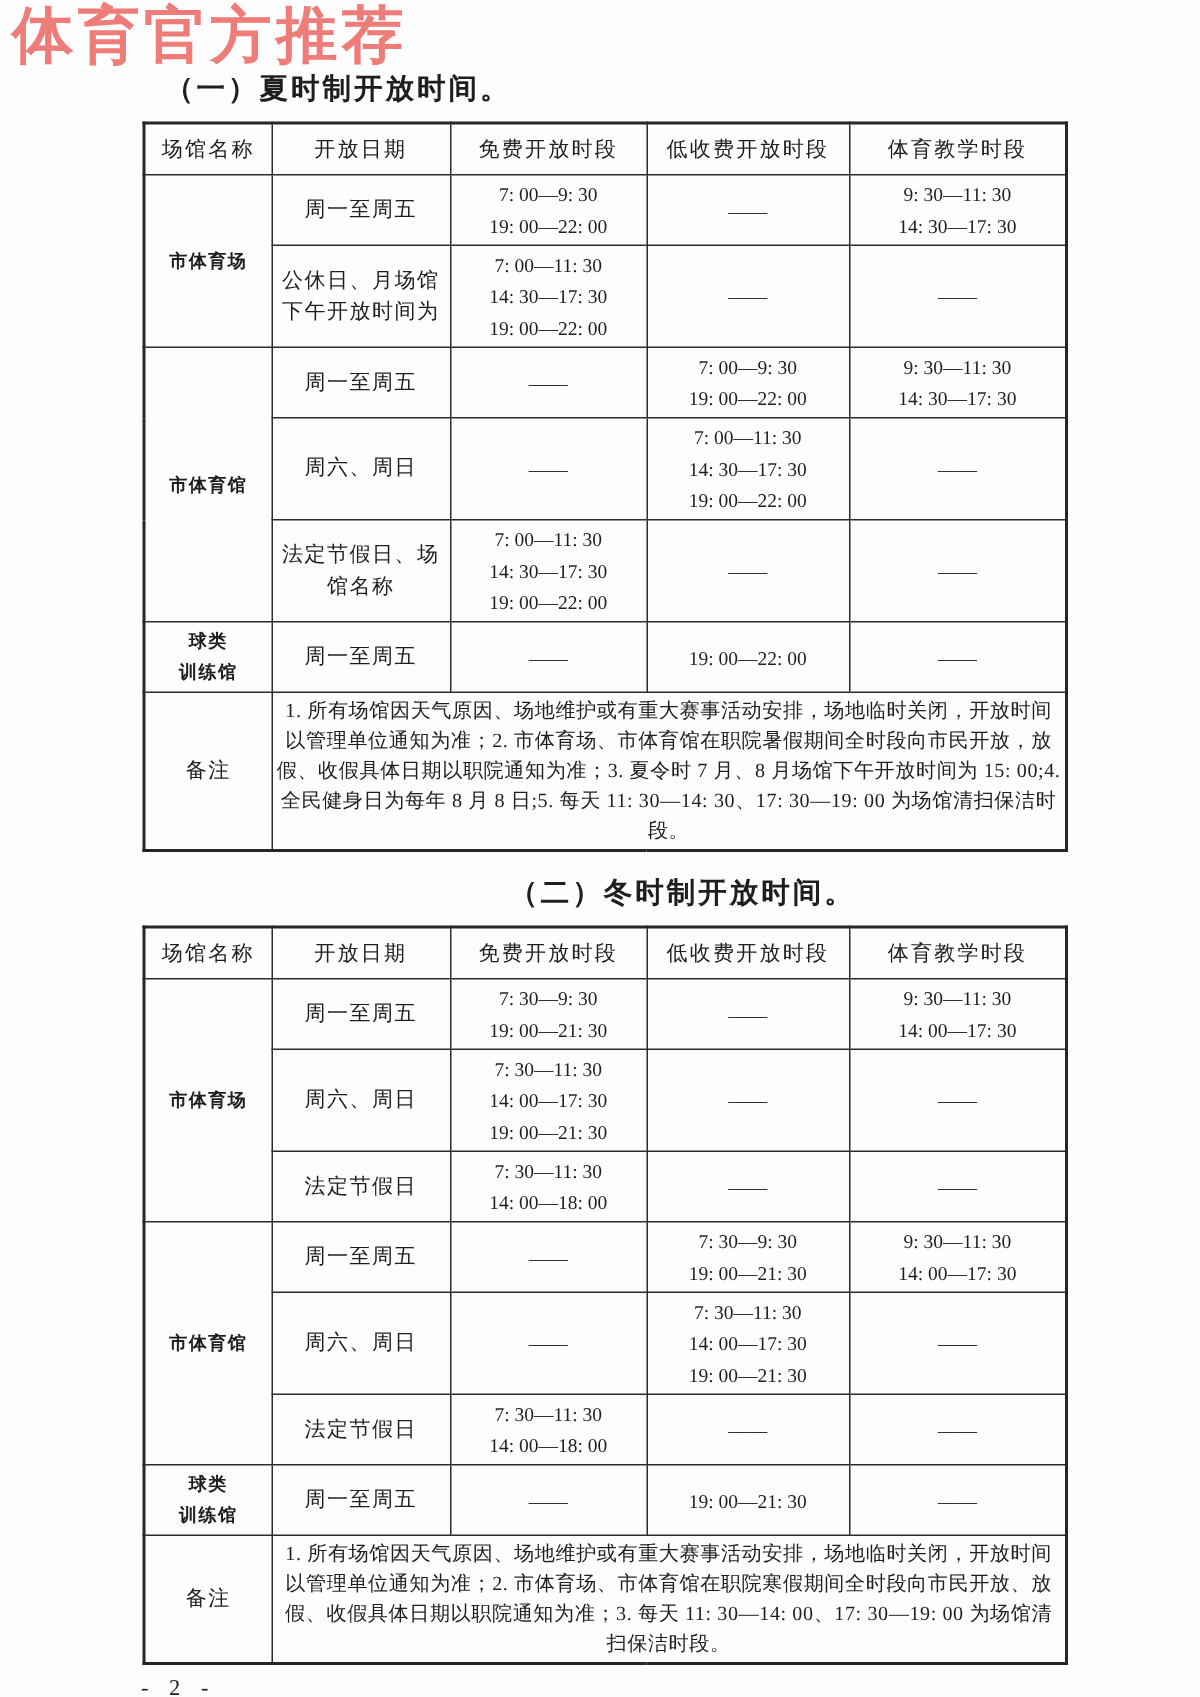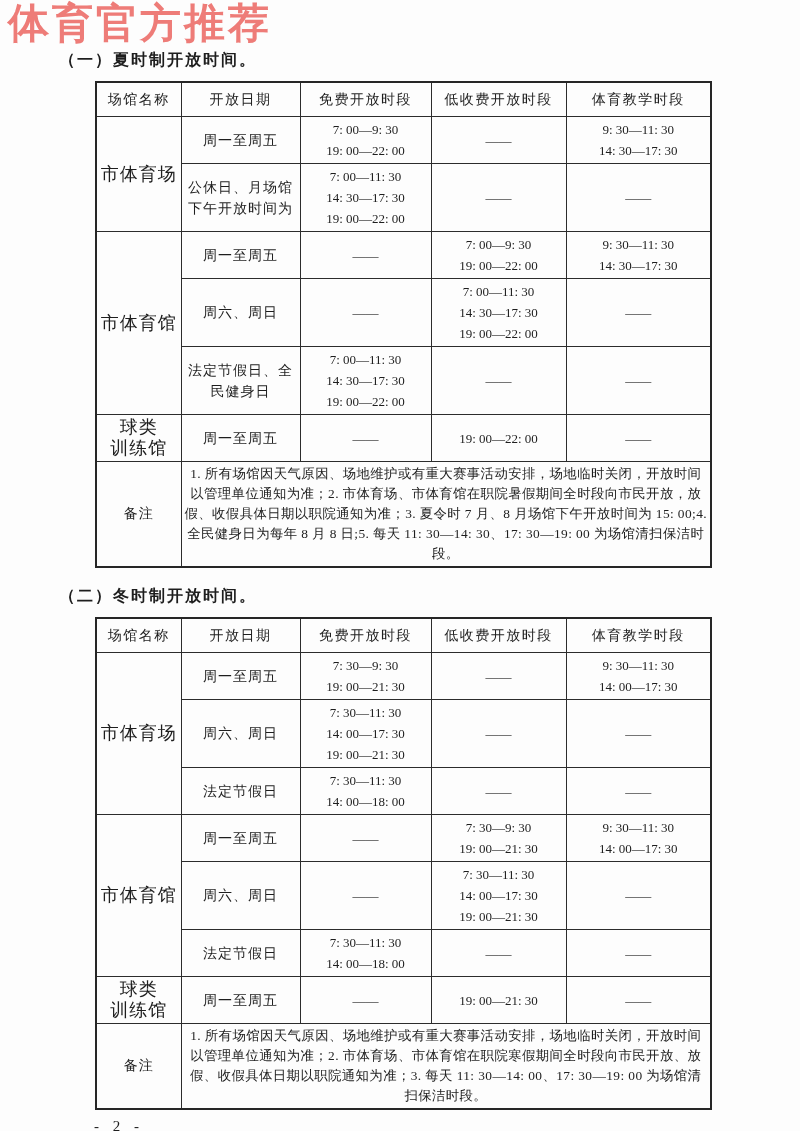--- a/index.html
+++ b/index.html
@@ -15,50 +15,50 @@
     position: absolute;
     top: -4px; left: 8px;
     font-size: 41px;
     font-weight: 700;
     letter-spacing: 3px;
     white-space: nowrap;
     z-index: 2;
   }
   .content { position: relative; z-index: 1; }
   .section-heading {
-    margin: 0 0 7px 59px;
-    font-size: 16px;
+    margin: 0 0 7px 110px;
+    font-size: 19px;
     font-weight: 700;
     letter-spacing: 2px;
     line-height: 28px;
   }
   .section-heading.first { padding-top: 46px; }
-  .section-heading.second { padding-top: 14px; }
+  .section-heading.second { padding-top: 14px; text-align: center; }
   table.schedule {
     border-collapse: collapse;
     table-layout: fixed;
     width: 615px;
     margin-left: 95px;
     border: 2px solid #262626;
   }
   table.schedule th, table.schedule td {
     border: 1.5px solid #2c2c2c;
     text-align: center;
     vertical-align: middle;
     padding: 2px 3px;
   }
   th.col-header {
     font-size: 14px;
     font-weight: 400;
     letter-spacing: 1.5px;
     height: 29px;
   }
   td.venue-cell {
-    font-size: 18px;
-    font-weight: 400;
+    font-size: 12px;
+    font-weight: 700;
     letter-spacing: 1px;
     white-space: pre-line;
     line-height: 21px;
   }
   td.dates-cell {
     font-size: 14px;
     letter-spacing: 1px;
     line-height: 21px;
     padding: 3px 7px;
     margin-left: 36px;
@@ -170,21 +170,21 @@
             <td class="times-cell">
               <div class="time-line">7: 00—11: 30</div>
               <div class="time-line">14: 30—17: 30</div>
               <div class="time-line">19: 00—22: 00</div>
             </td>
             <td class="times-cell">
               <div class="time-line">——</div>
             </td>
           </tr>
           <tr>
-            <td class="dates-cell">法定节假日、全民健身日</td>
+            <td class="dates-cell">法定节假日、场馆名称</td>
             <td class="times-cell">
               <div class="time-line">7: 00—11: 30</div>
               <div class="time-line">14: 30—17: 30</div>
               <div class="time-line">19: 00—22: 00</div>
             </td>
             <td class="times-cell">
               <div class="time-line">——</div>
             </td>
             <td class="times-cell">
               <div class="time-line">——</div>

